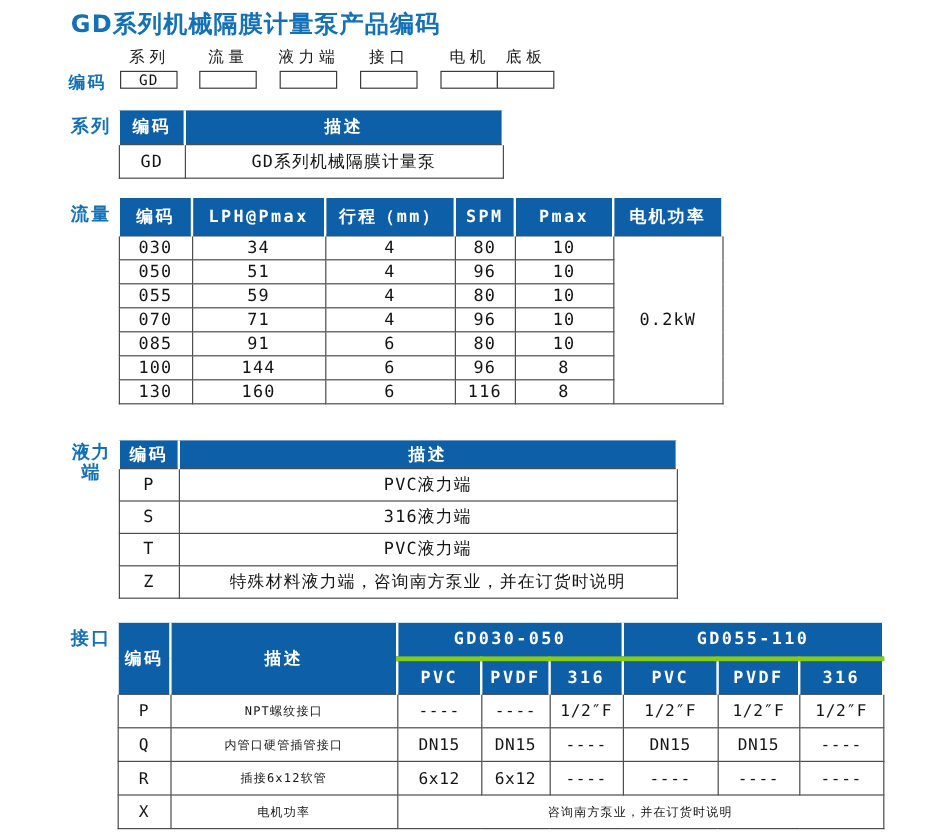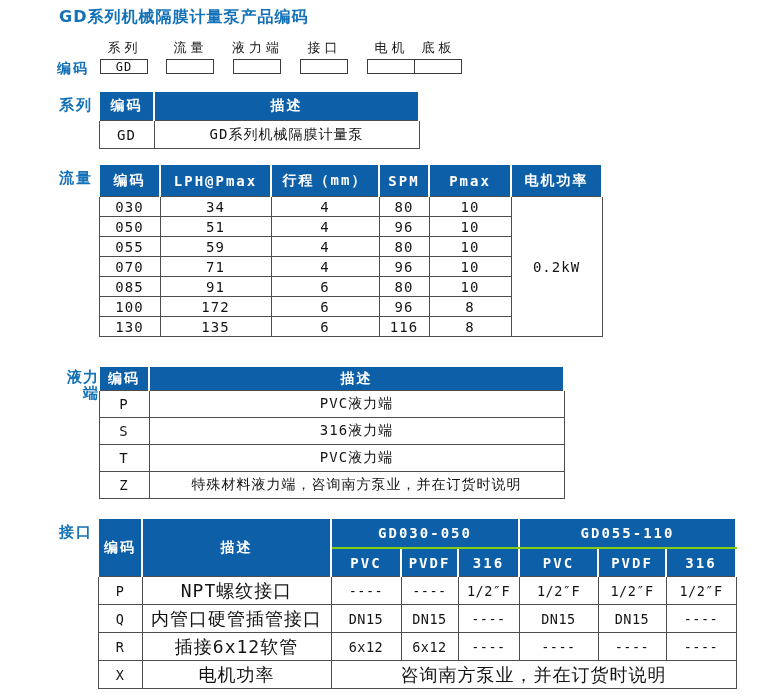--- a/index.html
+++ b/index.html
@@ -10,21 +10,21 @@
   html,body{margin:0;padding:0;}
   body{
     width:780px;height:698px;background:#ffffff;position:relative;overflow:hidden;
     font-family:"DejaVu Sans",sans-serif;color:#111;
   }
   .page{position:absolute;inset:0;}
 
   
   .title{
     position:absolute;left:59px;top:7px;margin:0;
-    font-size:16px;font-weight:bold;color:var(--title-blue);letter-spacing:1px;
+    font-size:20px;font-weight:bold;color:var(--title-blue);letter-spacing:1px;
     font-family:"DejaVu Sans",sans-serif;
   }
 
   
   .coding{position:absolute;left:0;top:38px;width:780px;height:44px;}
   .coding-label{
     position:absolute;left:57px;top:22px;
     font-size:14px;font-weight:bold;color:var(--title-blue);letter-spacing:2px;
   }
   .coding-field{position:absolute;top:0;width:49px;height:42px;}
@@ -38,21 +38,21 @@
     display:flex;align-items:center;justify-content:center;
     font-family:"DejaVu Sans Mono","DejaVu Sans",sans-serif;
     font-size:12px;letter-spacing:1px;color:#111;
   }
 
   
   .sec-label{
     position:absolute;font-size:15px;font-weight:bold;color:var(--title-blue);
     letter-spacing:2px;line-height:16px;
   }
-  .sec-label.two-line{width:46px;text-align:right;letter-spacing:1px;}
+  .sec-label.two-line{width:46px;text-align:center;letter-spacing:1px;}
 
   
   table{
     position:absolute;border-collapse:collapse;table-layout:fixed;background:#fff;
     font-family:"DejaVu Sans Mono","DejaVu Sans",sans-serif;
   }
   th{
     background:var(--blue);color:#ffffff;font-weight:bold;font-size:14px;
     letter-spacing:2px;text-align:center;padding:0;
     border:0 solid #ffffff;border-left-width:2px;border-right-width:2px;
@@ -60,24 +60,24 @@
   td{
     border:1px solid var(--border);font-size:14px;letter-spacing:1px;
     text-align:center;padding:0;color:#141414;background:#fff;
   }
   .t-series th{height:28px;}
   .t-series td{height:27px;}
   .t-flow th{height:31px;}
   .t-flow td{height:19px;font-size:14px;margin-left:19px;}
   .t-hyd th{height:23px;}
   .t-hyd td{height:26px;}
-  .t-itf .group-th{height:28px;border-bottom:2px solid #84cc16;}
+  .t-itf .group-th{height:28px;border-bottom:4px solid #84cc16;}
   .t-itf .sub-th{height:27px;}
   .t-itf td{height:27px;font-size:13.5px;letter-spacing:0.5px;}
-  .t-itf .desc-cell{letter-spacing:1px;font-size:18px;}
+  .t-itf .desc-cell{letter-spacing:1px;font-size:10px;}
 </style>
 </head>
 <body>
 
 <div class="page">
 
   <h1 class="title">GD系列机械隔膜计量泵产品编码</h1>
 
   <div class="coding">
     <span class="coding-label">编码</span>
@@ -192,28 +192,28 @@
       </tr>
       <tr>
         <td>085</td>
         <td>91</td>
         <td>6</td>
         <td>80</td>
         <td>10</td>
       </tr>
       <tr>
         <td>100</td>
-        <td>172</td>
+        <td>144</td>
         <td>6</td>
         <td>96</td>
         <td>8</td>
       </tr>
       <tr>
         <td>130</td>
-        <td>135</td>
+        <td>160</td>
         <td>6</td>
         <td>116</td>
         <td>8</td>
       </tr>
     </tbody>
   </table>
 
   <span class="sec-label two-line" style="left:53px;top:369px">
     <span>液力</span><br>
     <span>端</span>

